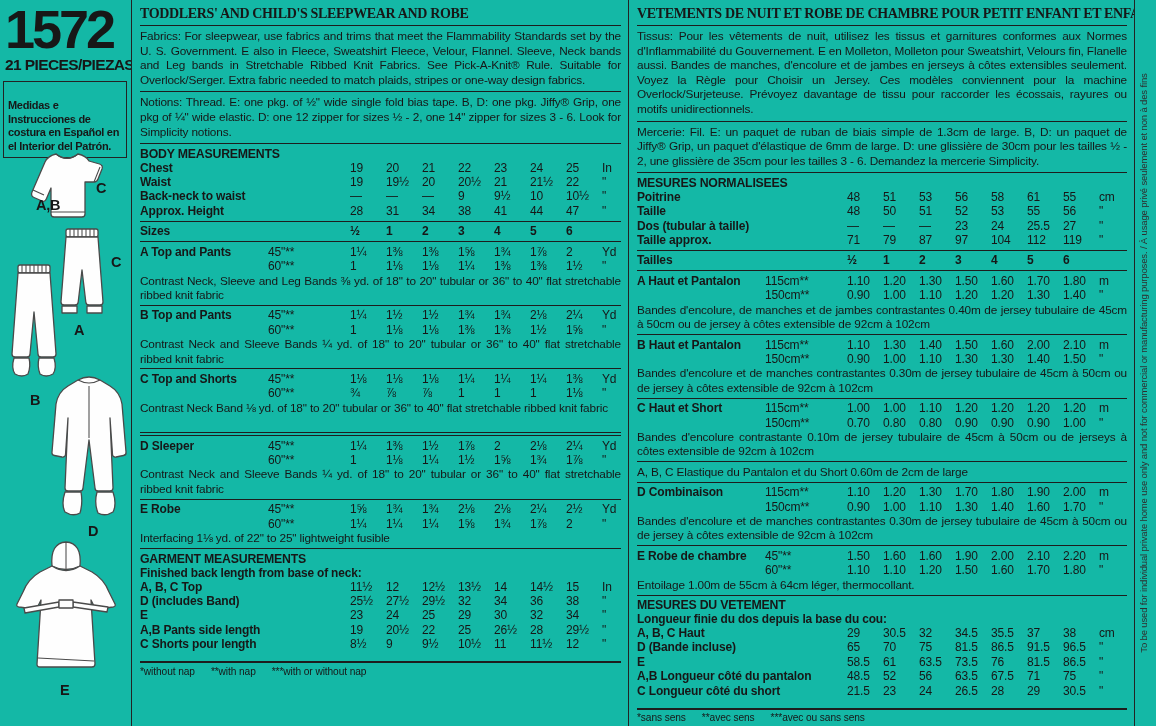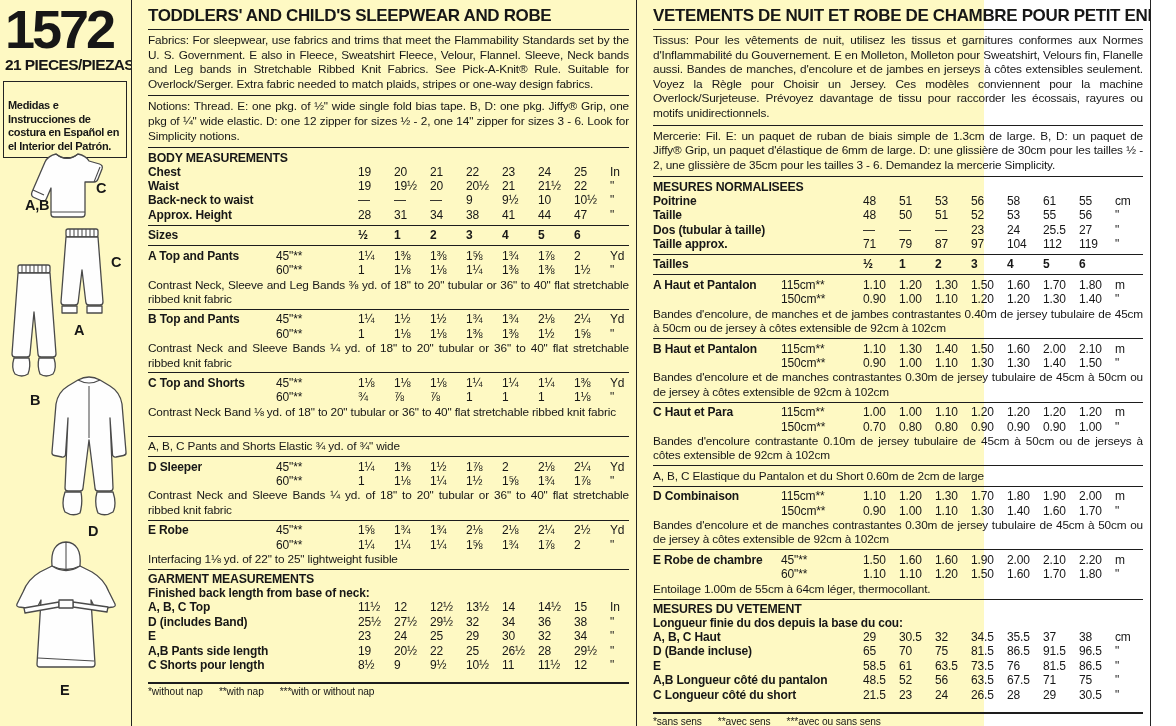--- a/index.html
+++ b/index.html
@@ -1,24 +1,24 @@
 <!DOCTYPE html>
 <html><head>
 <meta charset="utf-8">
 <style>
   html,body{margin:0;padding:0;background:#fff;}
   body{width:1176px;height:726px;overflow:hidden;font-family:"Liberation Sans",sans-serif;color:#171717;}
-  .sheet{display:flex;width:984px;height:726px;background:#fef9c3;gap:8px;}
+  .sheet{display:flex;width:1156px;height:726px;background:#14b8a6;}
   .col-left{width:131px;flex:none;border-right:1.6px solid #232323;position:relative;overflow:hidden;}
   .col-mid{width:497px;flex:none;border-right:1.6px solid #232323;padding:4px 7px 0 8px;box-sizing:border-box;overflow:hidden;}
   .col-right{width:506px;flex:none;border-right:1.6px solid #232323;padding:4px 7px 0 8px;box-sizing:border-box;overflow:hidden;}
   .vstrip{flex:1;position:relative;overflow:hidden;}
   .vstrip-inner{position:absolute;left:0;top:0;width:726px;height:36px;transform:rotate(-90deg) translateX(-726px);transform-origin:0 0;}
   .vline{font-size:9.5px;line-height:17px;letter-spacing:-0.15px;color:#2e2e2e;text-align:center;white-space:nowrap;}
-  .col-title{font-size:17px;font-weight:bold;letter-spacing:-0.35px;margin:2px 0 3px;white-space:nowrap;}
+  .col-title{font-size:14px;font-weight:bold;letter-spacing:-0.35px;margin:2px 0 3px;white-space:nowrap;font-family:Liberation Serif, serif;}
   .rule{border-top:1.5px solid #1d1d1d;margin:2.5px 0;}
   .rule.heavy{border-top-width:2.2px;}
   .para{font-size:11.8px;line-height:14.6px;letter-spacing:-0.15px;text-align:justify;margin:3px 0 4px;}
   .b{font-weight:normal;}
   .sec-header{font-weight:bold;font-size:12.3px;line-height:14px;margin-top:1px;letter-spacing:-0.2px;}
   .sec-sub{font-weight:bold;font-size:11.9px;line-height:14px;letter-spacing:-0.15px;}
   .note{font-size:11.8px;line-height:14.4px;letter-spacing:-0.15px;text-align:justify;margin:0 0 2px;}
   .rows{margin:0;}
   .mrow{display:flex;font-size:12px;line-height:14.4px;letter-spacing:-0.15px;}
   .mrow .lab{width:128px;flex:none;font-weight:bold;white-space:nowrap;overflow:visible;}
@@ -47,21 +47,21 @@
     <div class="pieces">21 PIECES/PIEZAS</div>
     <div class="spanish-box">Medidas e Instrucciones de costura en Español en el Interior del Patrón.</div>
 
     <svg class="sk" style="left:20px;top:146px" width="92" height="80" viewBox="0 0 92 80">
       <path class="g" d="M36,8 C31,9 27,12 25,16 L12,46 q-1.5,4 2,5.5 L22,55 q3,1.2 4.3,-2 L31,42 L31,68 q0,3 3,3 L62,71 q3,0 3,-3 L65,36 L74,36 q3,0 4,-3 L82,23 q1.3,-3.8 -2.5,-5 L69,15 C67,11.5 63,9 58,8 Q47,16.5 36,8 Z"></path>
       <path class="l" d="M36,8 Q47,17 58,8"></path>
       <path class="l" d="M13,44 L24,49"></path>
       <path class="l" d="M31,66 L65,66"></path>
       <path class="l" d="M74,36 L80,21"></path>
     </svg>
-    <span class="sk-label" style="left:25px;top:197px">A,B</span>
+    <span class="sk-label" style="left:36px;top:197px">A,B</span>
     <span class="sk-label" style="left:96px;top:180px">C</span>
 
     <svg class="sk" style="left:56px;top:226px" width="52" height="96" viewBox="0 0 52 96">
       <rect class="g" x="10" y="3" width="32" height="8" rx="2"></rect>
       <path class="l" d="M14,3 v8 M18,3 v8 M22,3 v8 M26,3 v8 M30,3 v8 M34,3 v8 M38,3 v8"></path>
       <path class="g" d="M10,11 L5,76 q0,3 3,3 L19,79 q3,0 3.2,-3 L26,44 L29.8,76 q0.2,3 3.2,3 L44,79 q3,0 3,-3 L42,11 Z"></path>
       <rect class="g" x="6" y="80" width="15" height="7"></rect>
       <rect class="g" x="31" y="80" width="15" height="7"></rect>
     </svg>
     <span class="sk-label" style="left:111px;top:254px">C</span>
@@ -250,21 +250,20 @@
             <span class="val">1</span>
             <span class="val">1</span>
             <span class="val">1</span>
             <span class="val">1⅛</span>
             <span class="unit">"</span>
           </div>
         </div>
         <div class="note"><span class="b">Contrast Neck Band</span><span> ⅛ yd. of 18" to 20" tubular or 36" to 40" flat stretchable ribbed knit fabric</span></div>
         <div class="gap" style="height: 12px;"></div>
         <div class="rule"></div>
-        <div class="note"><span class="b">A, B, C Pants and Shorts Elastic</span><span> ¾ yd. of ¾" wide</span></div>
         <div class="rule"></div>
         <div class="rows">
           <div class="mrow">
             <span class="lab">D Sleeper</span>
             <span class="spec">45"**</span>
             <span class="val">1¼</span>
             <span class="val">1⅜</span>
             <span class="val">1½</span>
             <span class="val">1⅞</span>
             <span class="val">2</span>
@@ -515,21 +514,21 @@
             <span class="val">1.30</span>
             <span class="val">1.40</span>
             <span class="val">1.50</span>
             <span class="unit">"</span>
           </div>
         </div>
         <div class="note"><span class="b">Bandes d'encolure et de manches contrastantes</span><span> 0.30m de jersey tubulaire de 45cm à 50cm ou de jersey à côtes extensible de 92cm à 102cm</span></div>
         <div class="rule"></div>
         <div class="rows">
           <div class="mrow">
-            <span class="lab">C Haut et Para</span>
+            <span class="lab">C Haut et Short</span>
             <span class="spec">115cm**</span>
             <span class="val">1.00</span>
             <span class="val">1.00</span>
             <span class="val">1.10</span>
             <span class="val">1.20</span>
             <span class="val">1.20</span>
             <span class="val">1.20</span>
             <span class="val">1.20</span>
             <span class="unit">m</span>
           </div>

